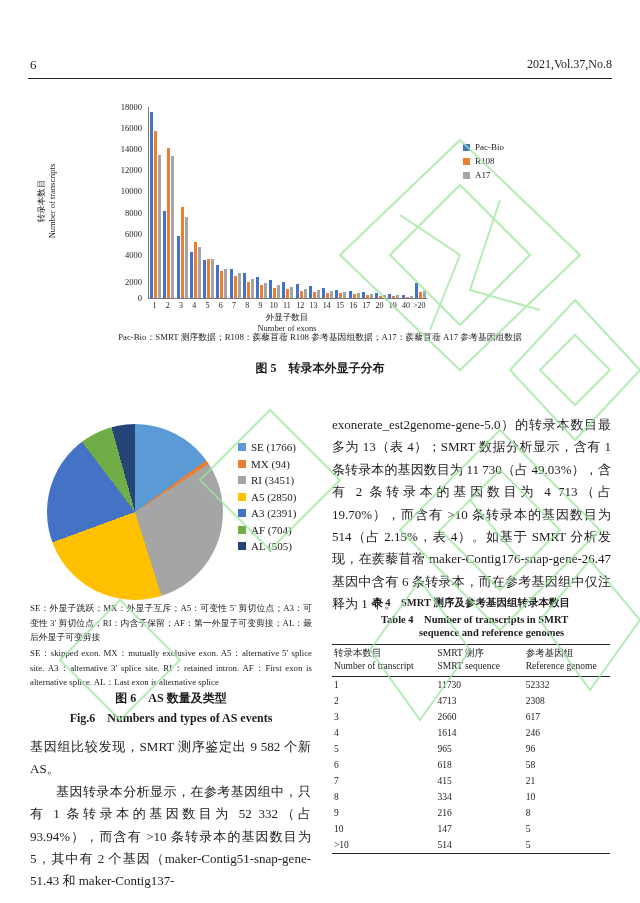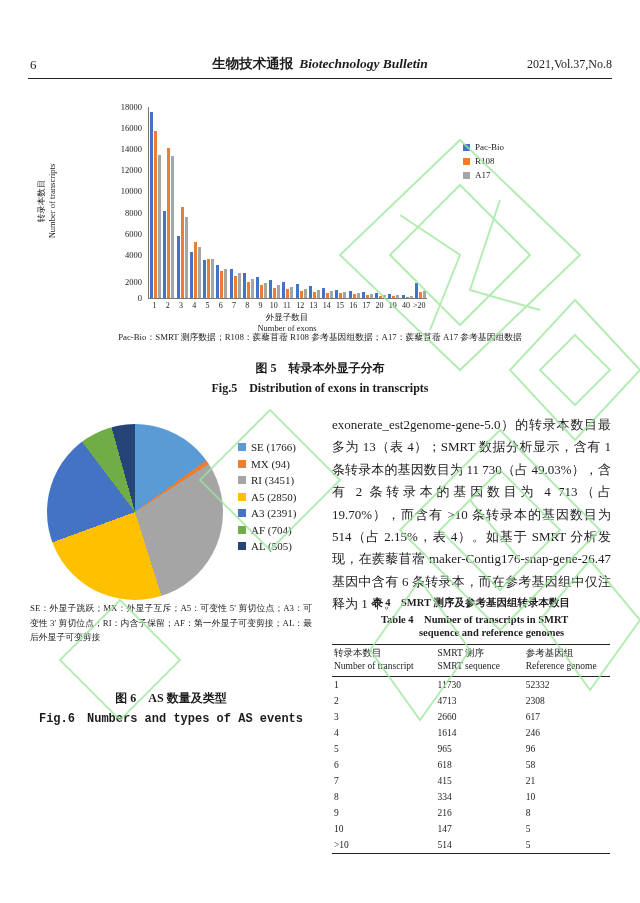--- a/index.html
+++ b/index.html
@@ -36,21 +36,21 @@
   .f5-cap-en{left:0;right:0;top:380px;text-align:center;font-size:12px;font-weight:bold;}
 
   
   .pie{left:47px;top:424px;width:176px;height:176px;border-radius:50%;}
   .f6-legend{left:238px;top:441px;font-size:11px;}
   .f6-legend .lg-item{margin-bottom:4.5px;}
   .f6-legend .lg-sq{width:8px;height:8px;}
   .f6-note-cn{left:30px;top:601px;width:282px;font-size:8.8px;line-height:14.5px;text-align:justify;color:#222;}
   .f6-note-en{left:30px;top:646px;width:282px;font-size:8.8px;line-height:14.5px;text-align:justify;color:#222;}
   .f6-cap-cn{left:30px;width:282px;top:690px;text-align:center;font-size:12px;font-weight:bold;}
-  .f6-cap-en{left:30px;width:282px;top:710px;text-align:center;font-size:12px;font-weight:bold;font-family:Liberation Mono, monospace;}
+  .f6-cap-en{left:30px;width:282px;top:710px;text-align:center;font-size:12px;font-weight:bold;}
 
   
   .body-left{left:30px;top:736px;width:281px;font-size:13px;line-height:22.4px;text-align:justify;}
   .body-right{left:332px;top:414px;width:279px;font-size:13px;line-height:22.4px;text-align:justify;}
   .body-left p,.body-right p{margin:0;}
   .indent{text-indent:2em;}
 
   
   .tbl{left:332px;top:596px;width:278px;}
   .tbl-title-cn{text-align:center;font-weight:bold;font-size:10.5px;margin-bottom:3px;}
@@ -64,23 +64,20 @@
 
   
   .wm{left:0;top:0;pointer-events:none;z-index:6;}
 </style>
 </head>
 <body>
 
 <div class="page">
 
   <div class="abs hdr-num">6</div>
-  <div class="abs hdr-title">
-    <span>生物技术通报</span><span class="en">Biotechnology Bulletin</span>
-  </div>
   <div class="abs hdr-issue">2021,Vol.37,No.8</div>
   <div class="abs hdr-rule"></div>
 
   <div class="abs ylab">
     <div>转录本数目</div>
     <div>Number of transcripts</div>
   </div>
   <div class="abs yticks" id="yticks">
       <div class="ytick" style="bottom: -4.5px;">0</div>
       <div class="ytick" style="bottom: 11px;">2000</div>
@@ -237,21 +234,20 @@
         <span>R108</span>
       </div>
       <div class="lg-item">
         <span class="lg-sq" style="background: rgb(165, 165, 165);"></span>
         <span>A17</span>
       </div>
     </div>
 
   <div class="abs f5-note-cn">Pac-Bio：SMRT 测序数据；R108：蒺藜苜蓿 R108 参考基因组数据；A17：蒺藜苜蓿 A17 参考基因组数据</div>
   <div class="abs f5-cap-cn">图 5　转录本外显子分布</div>
-  <div class="abs f5-cap-en">Fig.5　Distribution of exons in transcripts</div>
 
   <div class="abs pie" id="pie" style="background: conic-gradient(rgb(91, 155, 213) 0deg, rgb(91, 155, 213) 54.06deg, rgb(237, 125, 49) 54.06deg, rgb(237, 125, 49) 56.93deg, rgb(165, 165, 165) 56.93deg, rgb(165, 165, 165) 162.57deg, rgb(255, 192, 0) 162.57deg, rgb(255, 192, 0) 249.81deg, rgb(68, 114, 196) 249.81deg, rgb(68, 114, 196) 322.99deg, rgb(112, 173, 71) 322.99deg, rgb(112, 173, 71) 344.54deg, rgb(38, 68, 120) 344.54deg, rgb(38, 68, 120) 360deg);"></div>
   <div class="abs f6-legend" id="f6-legend">
       <div class="lg-item">
         <span class="lg-sq" style="background: rgb(91, 155, 213);"></span>
         <span>SE (1766)</span>
       </div>
       <div class="lg-item">
         <span class="lg-sq" style="background: rgb(237, 125, 49);"></span>
         <span>MX (94)</span>
@@ -271,23 +267,28 @@
       <div class="lg-item">
         <span class="lg-sq" style="background: rgb(112, 173, 71);"></span>
         <span>AF (704)</span>
       </div>
       <div class="lg-item">
         <span class="lg-sq" style="background: rgb(38, 68, 120);"></span>
         <span>AL (505)</span>
       </div>
     </div>
   <div class="abs f6-note-cn">SE：外显子跳跃；MX：外显子互斥；A5：可变性 5′ 剪切位点；A3：可变性 3′ 剪切位点；RI：内含子保留；AF：第一外显子可变剪接；AL：最后外显子可变剪接</div>
+  <div class="abs f6-note-en">SE：skipped exon. MX：mutually exclusive exon. A5：alternative 5′ splice site. A3：alternative 3′ splice site. RI：retained intron. AF：First exon is alternative splice. AL：Last exon is alternative splice</div>
   <div class="abs f6-cap-cn">图 6　AS 数量及类型</div>
   <div class="abs f6-cap-en">Fig.6　Numbers and types of AS events</div>
 
+  <div class="abs body-left">
+    <p>基因组比较发现，SMRT 测序鉴定出 9 582 个新 AS。</p>
+    <p class="indent">基因转录本分析显示，在参考基因组中，只有 1 条转录本的基因数目为 52 332（占 93.94%），而含有 &gt;10 条转录本的基因数目为 5，其中有 2 个基因（maker-Contig51-snap-gene-51.43 和 maker-Contig137-</p>
+  </div>
 
   <div class="abs body-right">
     <p>exonerate_est2genome-gene-5.0）的转录本数目最多为 13（表 4）；SMRT 数据分析显示，含有 1 条转录本的基因数目为 11 730（占 49.03%），含有 2 条转录本的基因数目为 4 713（占 19.70%），而含有 &gt;10 条转录本的基因数目为 514（占 2.15%，表 4）。如基于 SMRT 分析发现，在蒺藜苜蓿 maker-Contig176-snap-gene-26.47 基因中含有 6 条转录本，而在参考基因组中仅注释为 1 个。</p>
   </div>
 
   <div class="abs tbl">
     <div class="tbl-title-cn">表 4　SMRT 测序及参考基因组转录本数目</div>
     <div class="tbl-title-en">Table 4　Number of transcripts in SMRT sequence and reference genomes</div>
     <table>
       <thead>

